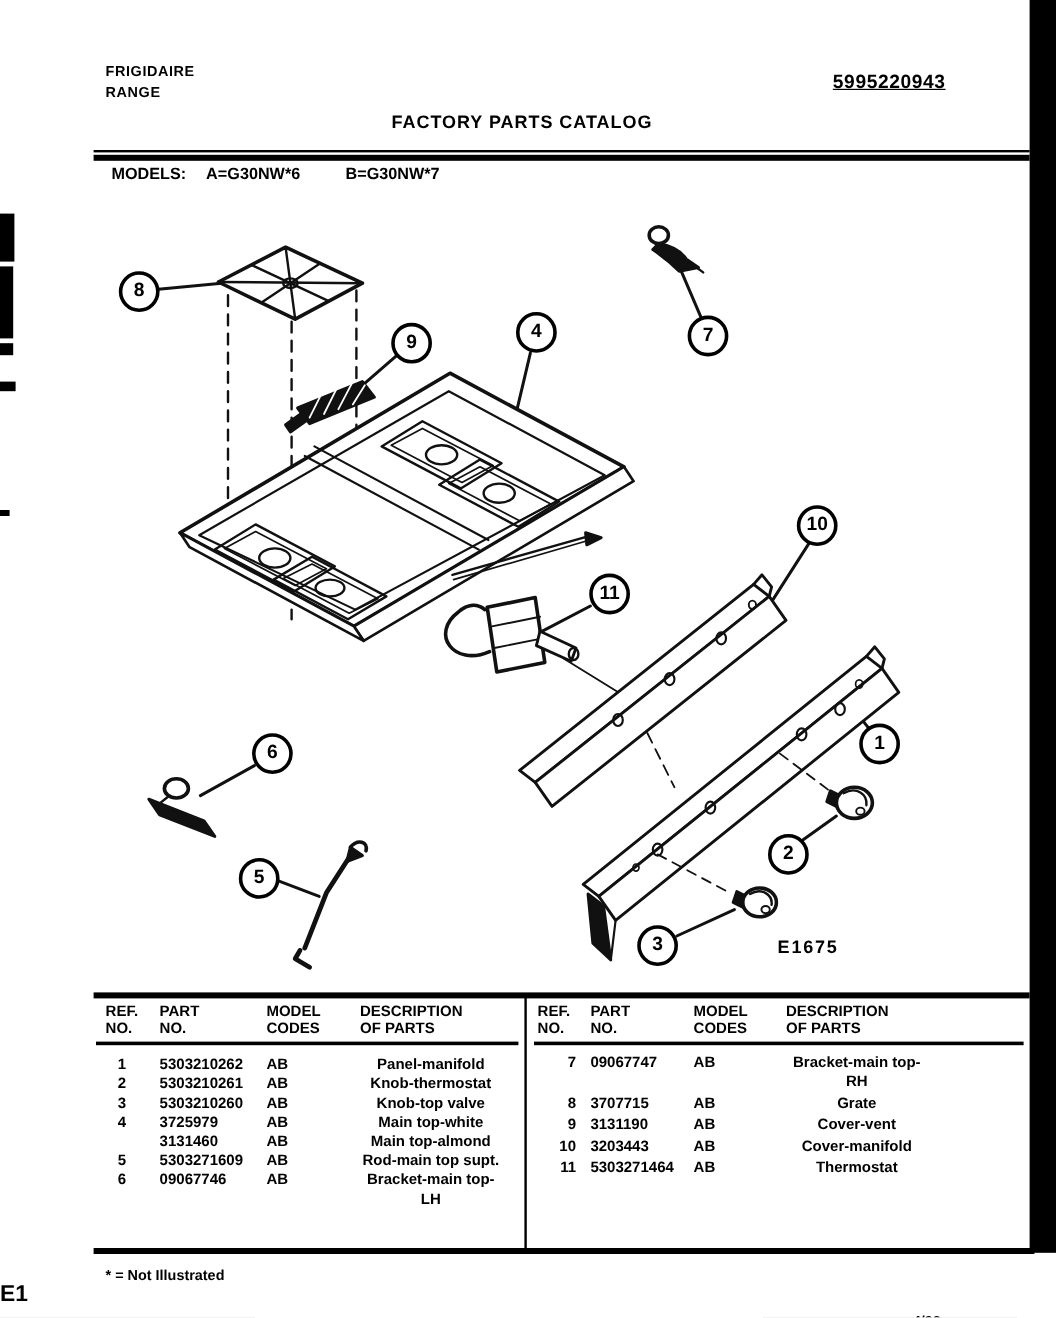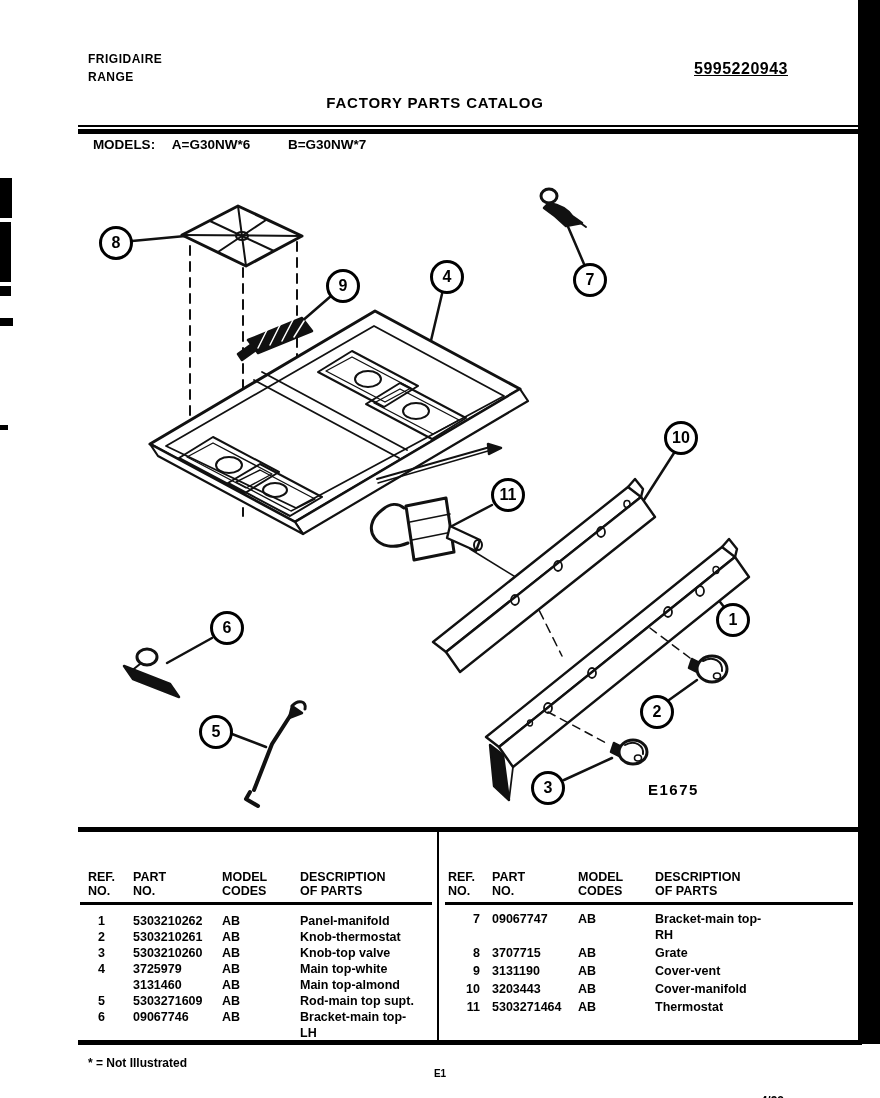--- a/index.html
+++ b/index.html
@@ -36,42 +36,42 @@
   .callouts .callout:nth-of-type(6){left:491px;top:478px;}
   .callouts .callout:nth-of-type(7){left:716px;top:603px;}
   .callouts .callout:nth-of-type(8){left:640px;top:695px;}
   .callouts .callout:nth-of-type(9){left:531px;top:771px;}
   .callouts .callout:nth-of-type(10){left:210px;top:611px;}
   .callouts .callout:nth-of-type(11){left:199px;top:715px;}
   
   .tbl-top{left:78px;top:827px;width:780px;height:5px;background:#000;}
   .tbl-bottom{left:78px;top:1040px;width:784px;height:5px;background:#000;}
   .tbl-divider{left:437px;top:829px;width:2px;height:211px;background:#000;}
-  .half{position:absolute;top:836px;font-size:12.5px;margin-top:34px;}
+  .half{position:absolute;top:836px;font-size:12.5px;}
   .half.left{left:80px;width:352px;}
   .half.right{left:445px;width:408px;}
   .thead{display:grid;border-bottom:3px solid #000;padding-bottom:4px;
          white-space:pre-line;line-height:14px;}
   .half.left .thead{grid-template-columns:53px 89px 78px 1fr;}
   .half.right .thead{grid-template-columns:47px 86px 77px 1fr;}
   .half.left .thead .h-ref{padding-left:8px;}
   .half.right .thead .h-ref{padding-left:3px;}
   .rows{margin-top:8px;}
   .half.right .rows{margin-top:6px;}
   .prow{display:grid;line-height:16px;}
   .half.left .prow{grid-template-columns:53px 89px 78px 1fr;}
   .half.right .prow{grid-template-columns:47px 86px 77px 1fr;}
   .half.right .prow{margin-bottom:2px;}
   .c-ref{text-align:right;}
   .half.left .c-ref{padding-right:28px;}
   .half.right .c-ref{padding-right:12px;}
-  .c-desc{max-width:118px;}
+  .c-desc{max-width:118px;text-align:center;}
   
   .foot-note{left:88px;top:1056px;font-size:12px;}
-  .foot-page{left:0;right:0;top:1068px;text-align:center;font-size:10px;}
+  .foot-page{left:0;right:0;top:1068px;text-align:left;font-size:19px;}
   .foot-date{right:96px;top:1064px;font-size:12px;margin-top:30px;}
   
   .edge-bar{left:858px;top:0;width:22px;height:1044px;background:#000;}
   .edge-mark{background:#000;}
 </style>
 </head>
 <body>
 
 <div class="page">
 

